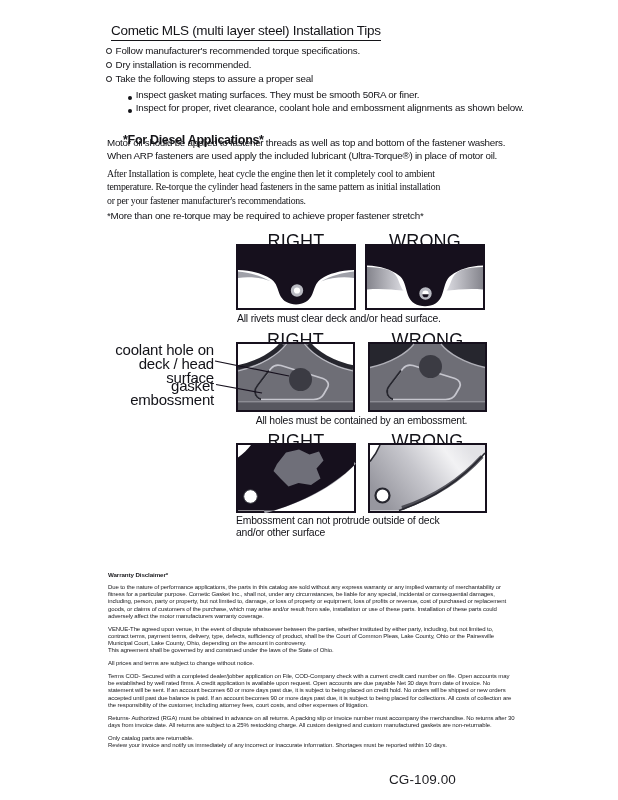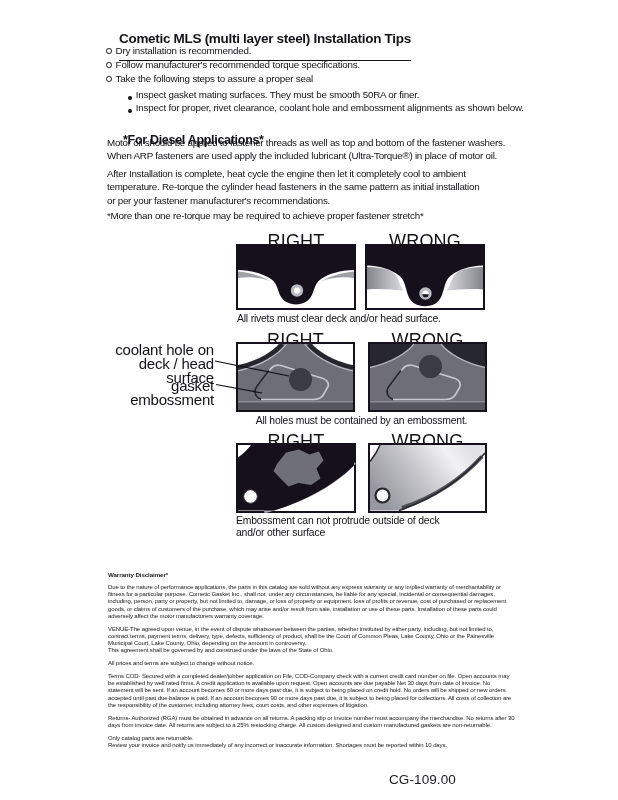--- a/index.html
+++ b/index.html
@@ -1,35 +1,35 @@
 <!DOCTYPE html>
 <html><head>
 <meta charset="utf-8">
 <style>
   html,body{margin:0;padding:0;background:#ffffff;}
   .page{position:relative;width:618px;height:800px;background:#ffffff;overflow:hidden;
         font-family:"Liberation Sans", sans-serif;color:#141418;}
   .abs{position:absolute;}
 
-  .title{left:111px;top:23px;font-size:13.5px;font-weight:bold;letter-spacing:-0.3px;
-         border-bottom:1.6px solid #141418;padding-bottom:14px;margin:8px;}
+  .title{left:111px;top:23px;font-size:13.5px;font-weight:normal;letter-spacing:-0.3px;
+         border-bottom:1.6px solid #141418;padding-bottom:2px;margin:0;}
 
   .bullets{left:106px;top:45px;width:460px;font-size:9.8px;letter-spacing:-0.2px;}
   .b-row{height:14px;display:flex;align-items:flex-start;}
   .b-marker{width:3.6px;height:3.6px;border:1px solid #141418;border-radius:50%;
             margin:3px 4px 0 0;flex:0 0 auto;}
   .sub{margin-left:22px;}
   .s-row{height:13px;display:flex;align-items:flex-end;}
   .s-marker{width:3.8px;height:3.8px;background:#141418;border-radius:50%;
             margin:3px 4px 0 0;flex:0 0 auto;}
 
   .diesel-h{left:107px;top:117px;font-size:12.5px;font-weight:bold;letter-spacing:-0.3px;margin:16px;}
   .body-p{left:107px;width:452px;font-size:9.8px;line-height:13.4px;letter-spacing:-0.25px;
           white-space:pre-line;margin:0;}
-  .p1{top:136px;}  .p2{top:167px;}  .p3{top:209px;}
+  .p1{top:136px;}  .p2{top:167px;font-family:Liberation Serif, serif;}  .p3{top:209px;}
 
   .hdr{width:120px;text-align:center;font-size:18px;letter-spacing:0.2px;color:#121218;}
   .cap{font-size:10.4px;letter-spacing:-0.2px;color:#121218;}
   .prewrap{white-space:pre-line;}
 
   .lbl{font-size:15px;letter-spacing:-0.2px;line-height:14px;text-align:right;color:#121218;}
 
   .disc{left:108px;top:571px;width:407px;font-size:6px;line-height:7.25px;
         letter-spacing:-0.1px;color:#1a1a1e;}
   .disc-h{font-weight:bold;font-size:6.2px;margin:0 0 4px 0;}
@@ -44,25 +44,25 @@
 </head>
 <body>
 
 <div class="page">
 
   <h1 class="abs title">Cometic MLS (multi layer steel) Installation Tips</h1>
 
   <div class="abs bullets">
     <div class="b-row">
       <span class="b-marker"></span>
-      <span>Dry installation is recommended.</span>
+      <span>Follow manufacturer's recommended torque specifications.</span>
     </div>
     <div class="b-row">
       <span class="b-marker"></span>
-      <span>Follow manufacturer's recommended torque specifications.</span>
+      <span>Dry installation is recommended.</span>
     </div>
     <div class="b-row">
       <span class="b-marker"></span>
       <span>Take the following steps to assure a proper seal</span>
     </div>
     <div class="sub">
       <div class="s-row">
         <span class="s-marker"></span>
         <span>Inspect gasket mating surfaces.  They must be smooth 50RA or finer.</span>
       </div>

